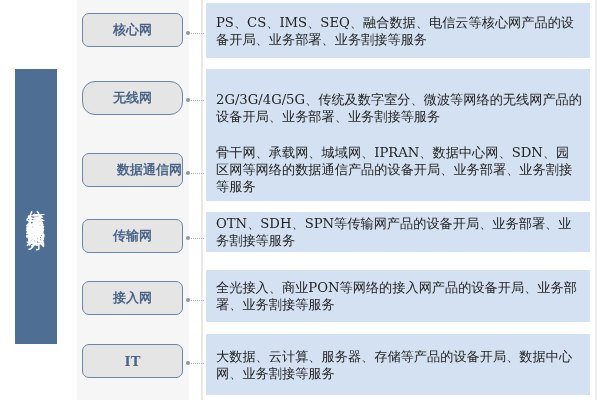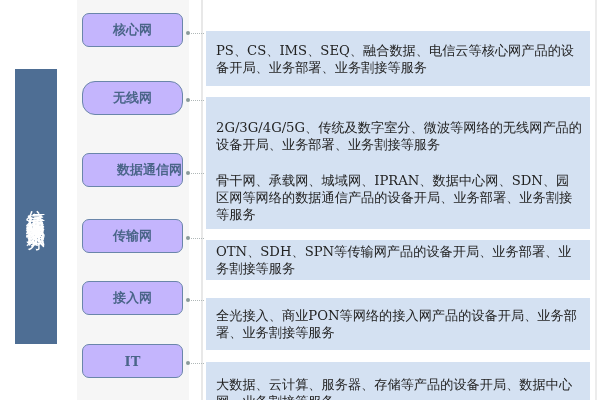--- a/index.html
+++ b/index.html
@@ -24,40 +24,40 @@
     }
     .divider-left {
       position: absolute; left: 201px; top: 0; width: 2px; height: 400px; background: #e8e8e8;
     }
     .divider-right {
       position: absolute; left: 595px; top: 0; width: 2px; height: 400px; background: #ececec;
     }
     .cat-box {
       position: absolute; left: 82px; width: 101px; height: 34px;
       box-sizing: border-box;
-      border: 1.5px solid #6a86aa; border-radius: 7px; background: #c4b5fd;
+      border: 1.5px solid #6a86aa; border-radius: 7px; background: #e5e5e5;
       display: flex; align-items: center; justify-content: center;
       color: #4a6589; font-size: 13px; font-weight: bold;
     }
     .connector {
       position: absolute; left: 186px; width: 18px; height: 4px;
       display: flex; align-items: center;
     }
     .connector .dot {
       width: 4px; height: 4px; border-radius: 50%; background: #8a9a9a; flex: none;
     }
     .connector .line {
       flex: 1; border-top: 1px dotted #b0b8b8; margin-left: 1px;
     }
     .desc-box {
       position: absolute; left: 206px; width: 384px;
       background: #d4e1f2; box-sizing: border-box;
       padding: 0 8px 0 10px;
       display: flex; align-items: center;
-      color: #222222; font-size: 13.2px; line-height: 17px; margin-top: 28px;
+      color: #222222; font-size: 13.2px; line-height: 17px;
     }
     .desc-box span { display: block; }
   </style>
 </head>
 <body>
 
 <div class="cat-col"></div>
 <div class="divider-left"></div>
 <div class="divider-right"></div>
 

